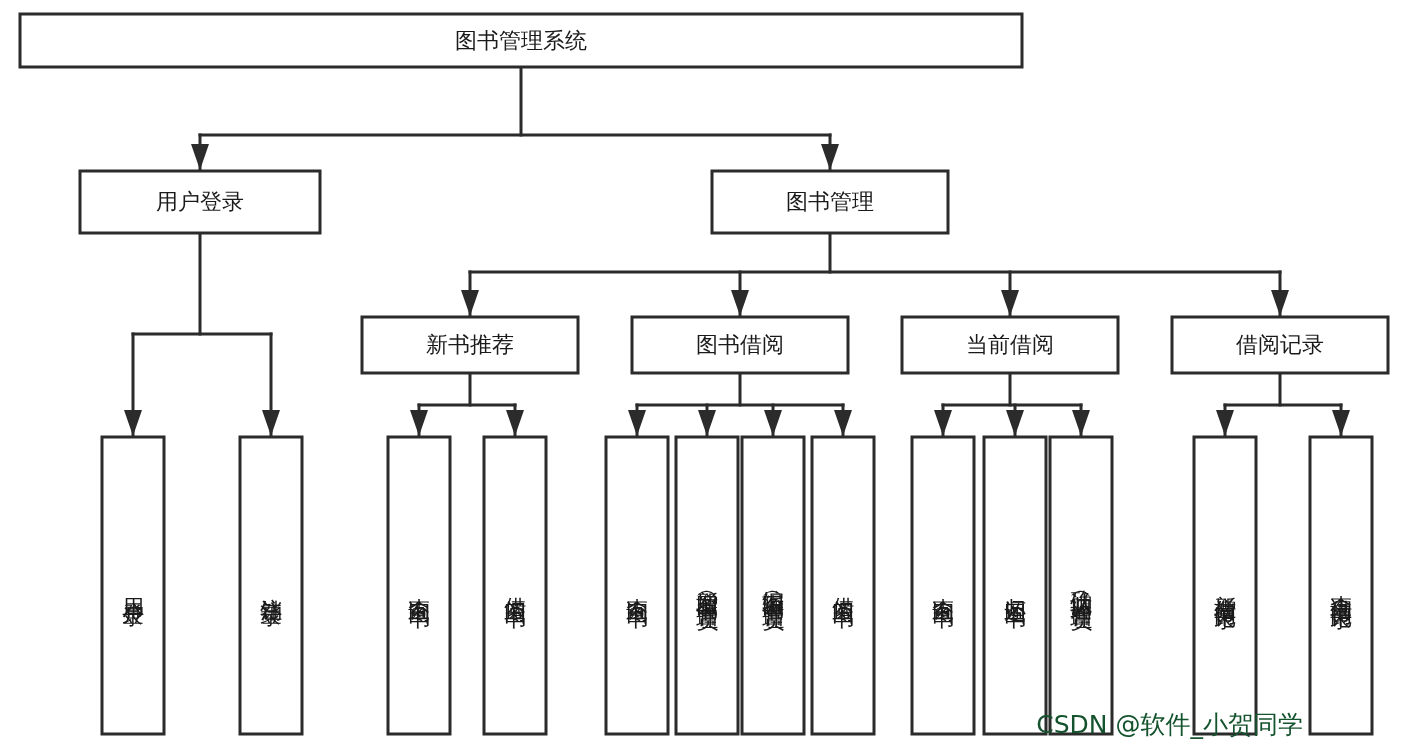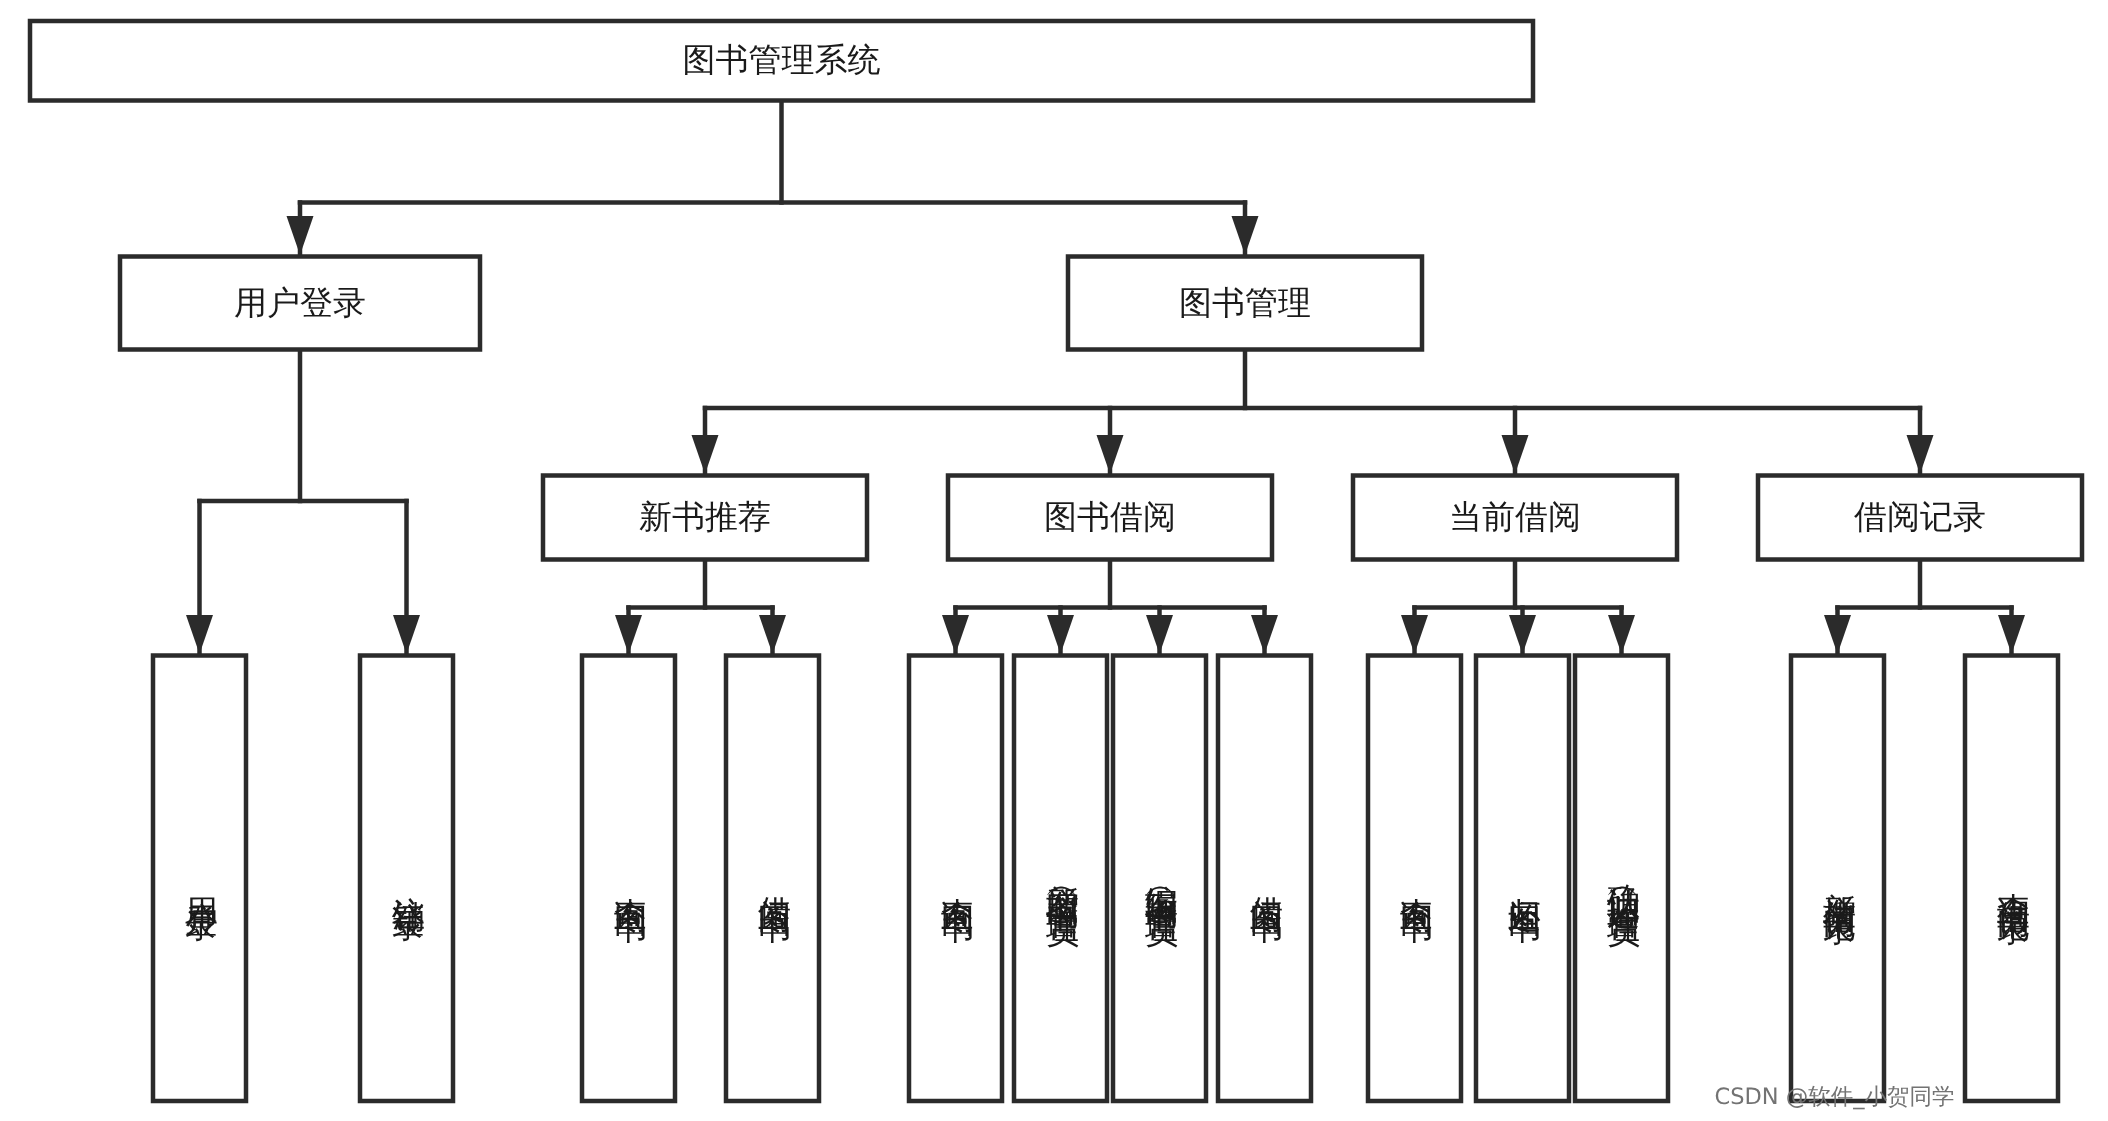--- a/index.html
+++ b/index.html
@@ -64,22 +64,22 @@
     line-height: 1.12;
     color: #1a1a1a;
     letter-spacing: 3px;
     white-space: nowrap;
   }
   .watermark {
     position: absolute;
     right: 10px;
     bottom: 6px;
     font-family: "DejaVu Sans", "Liberation Sans", sans-serif;
-    font-size: 15px;
-    color: #737373;
+    font-size: 25px;
+    color: #14532d;
     white-space: nowrap;
     pointer-events: none;
   }
 </style>
 </head>
 <body>
 
 <div id="diagram-root">
   <svg id="flowchart" viewBox="0 0 1405 747">
     <g id="connectors-layer">

